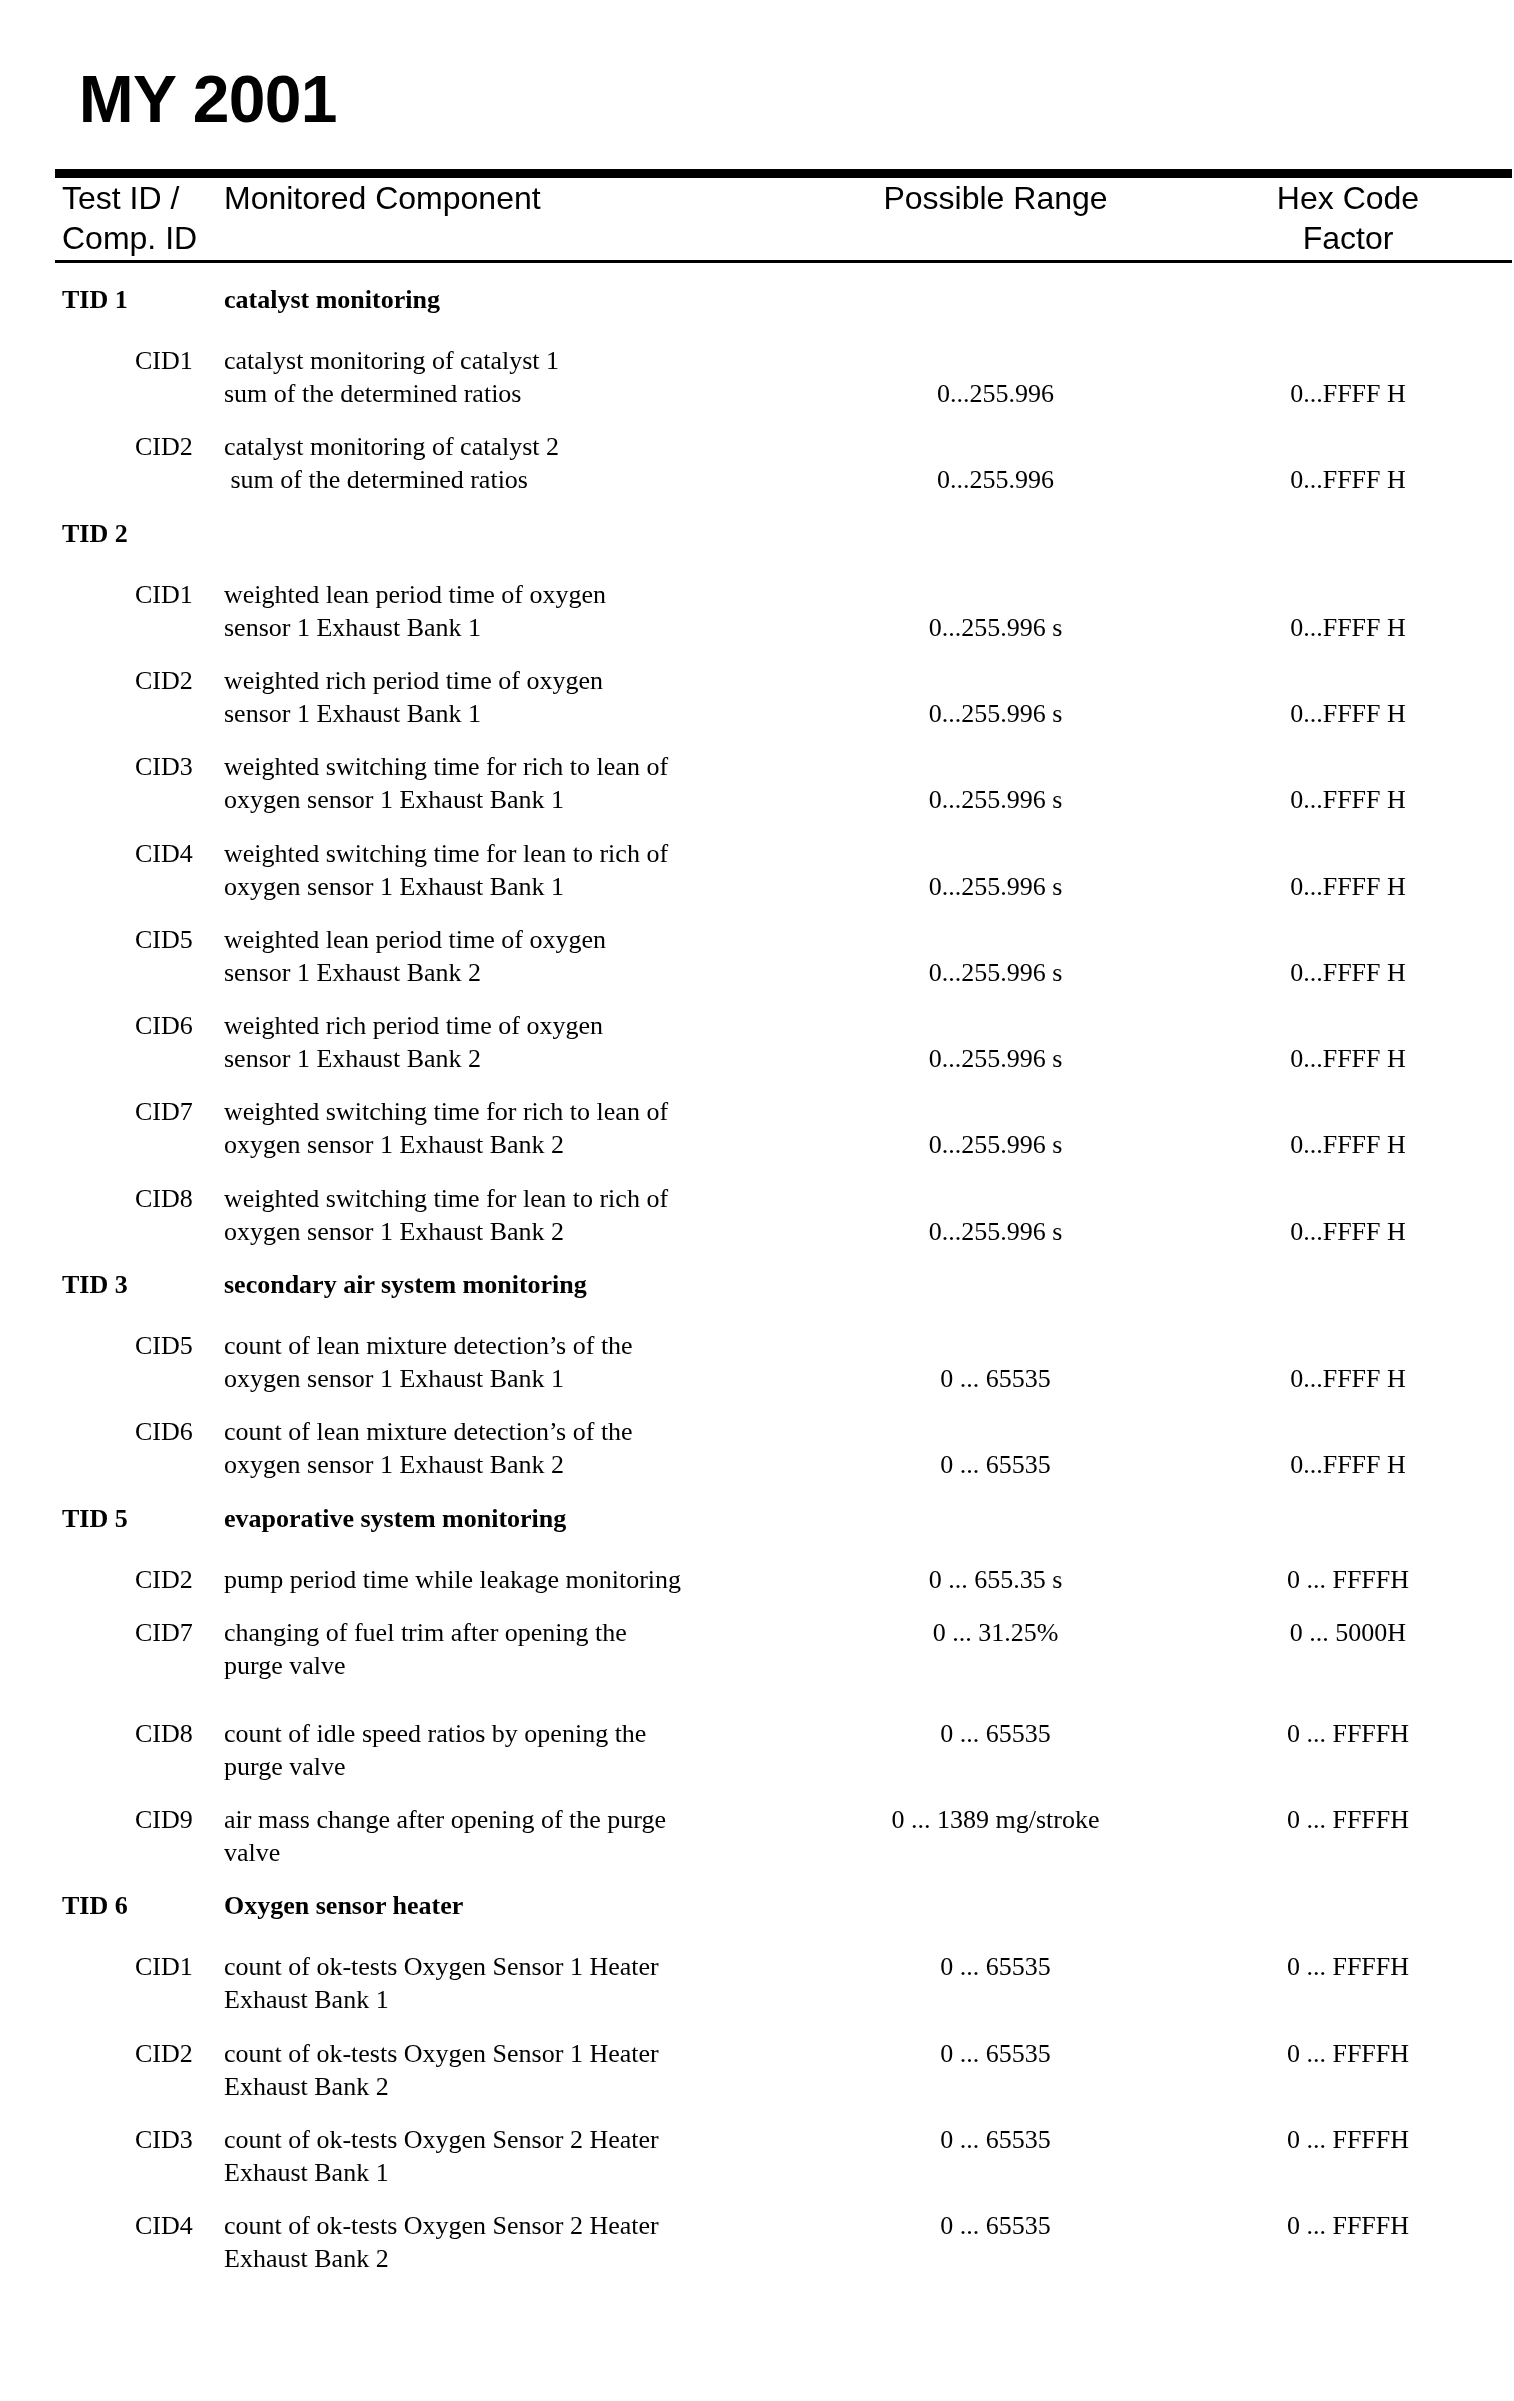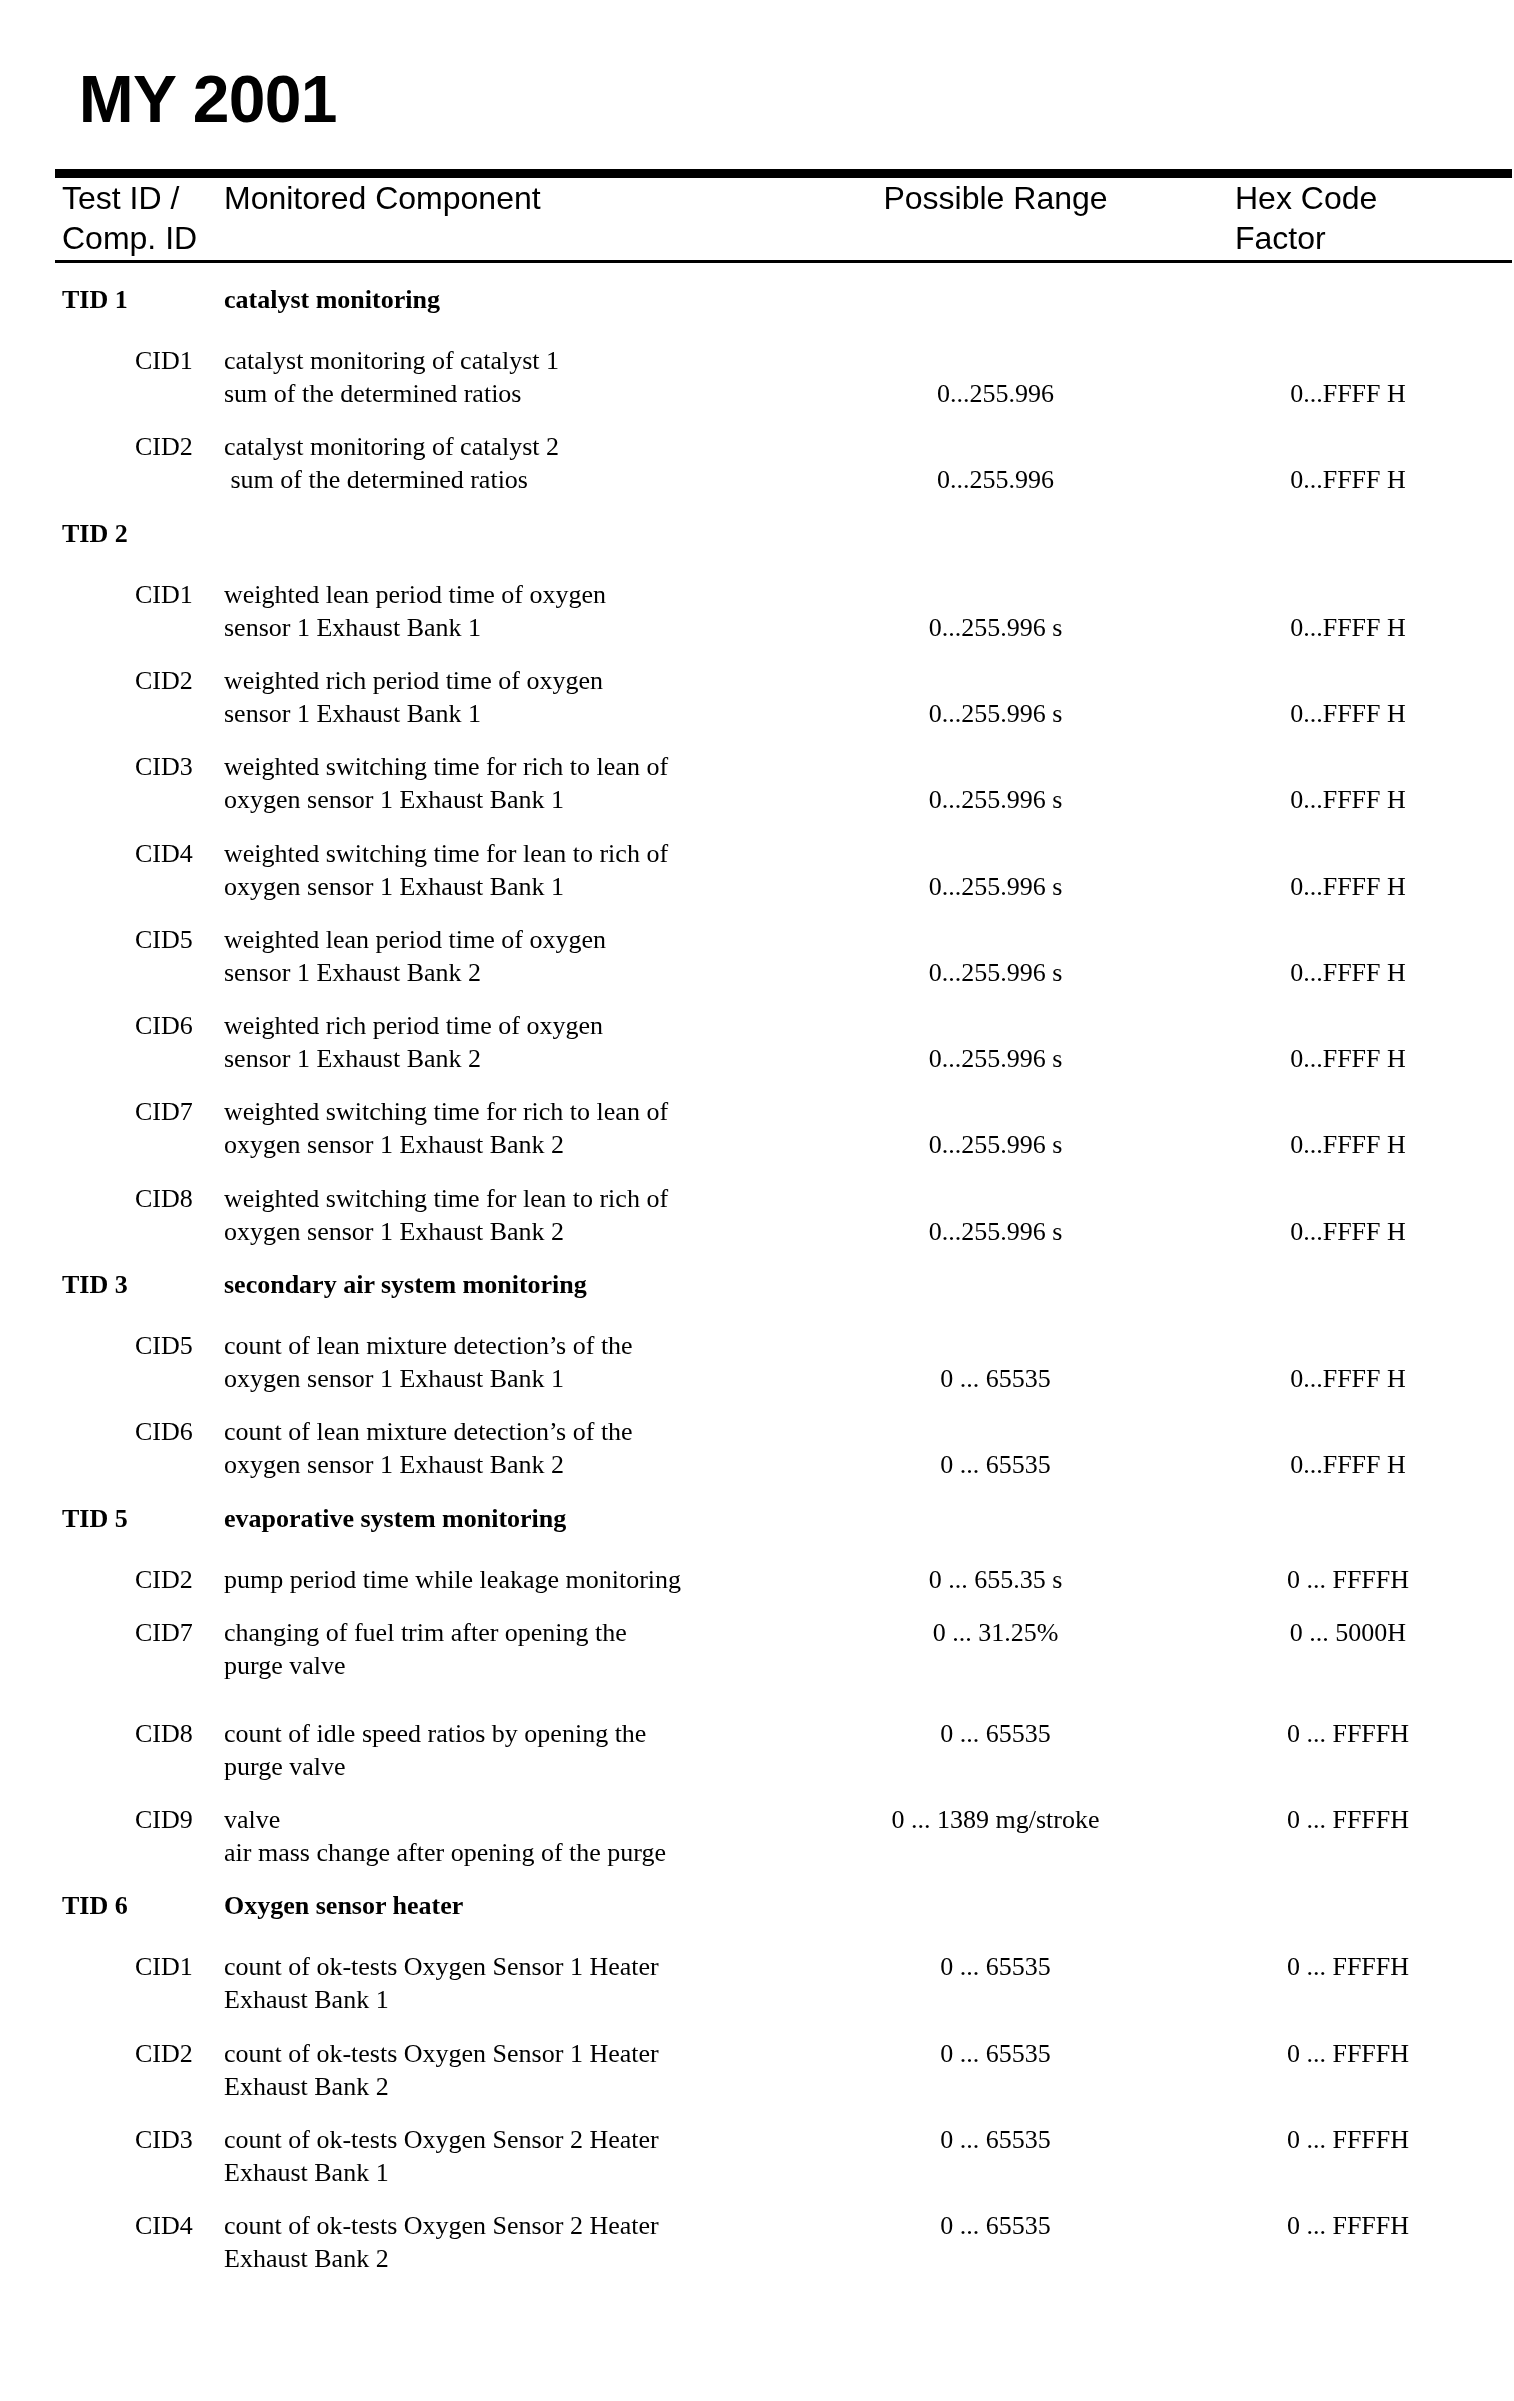--- a/index.html
+++ b/index.html
@@ -32,21 +32,21 @@
   .rule.thin  { height: 2.9px;  margin-top: 1.5px; }
 
   .thead {
     display: grid;
     grid-template-columns: 162px 597px 349px 291px;
     font-size: 32px;
     line-height: 40px;
     align-items: start;
   }
   .th-range { text-align: center; }
-  .th-hex   { text-align: left; padding-left: 65px; }
+  .th-hex   { text-align: center; padding-left: 65px; }
 
   #table-body {
     display: flex;
     flex-direction: column;
     margin-top: 20.3px;
     font-size: 26px;
     line-height: 33px;
     font-family: Liberation Serif, serif;
   }
 
@@ -251,22 +251,22 @@
           <div class="cline">count of idle speed ratios by opening the</div>
           <div class="cline">purge valve</div>
         </div>
         <div class="c-range">0 ... 65535</div>
         <div class="c-hex">0 ... FFFFH</div>
       </div>
       <div class="row">
         <div class="c-tid"></div>
         <div class="c-cid">CID9</div>
         <div class="c-comp">
+          <div class="cline">air mass change after opening of the purge</div>
           <div class="cline">valve</div>
-          <div class="cline">air mass change after opening of the purge</div>
         </div>
         <div class="c-range">0 ... 1389 mg/stroke</div>
         <div class="c-hex">0 ... FFFFH</div>
       </div>
       <div class="section-heading">
         <div class="tid">TID 6</div>
         <div class="stitle">Oxygen sensor heater</div>
       </div>
       <div class="row">
         <div class="c-tid"></div>

